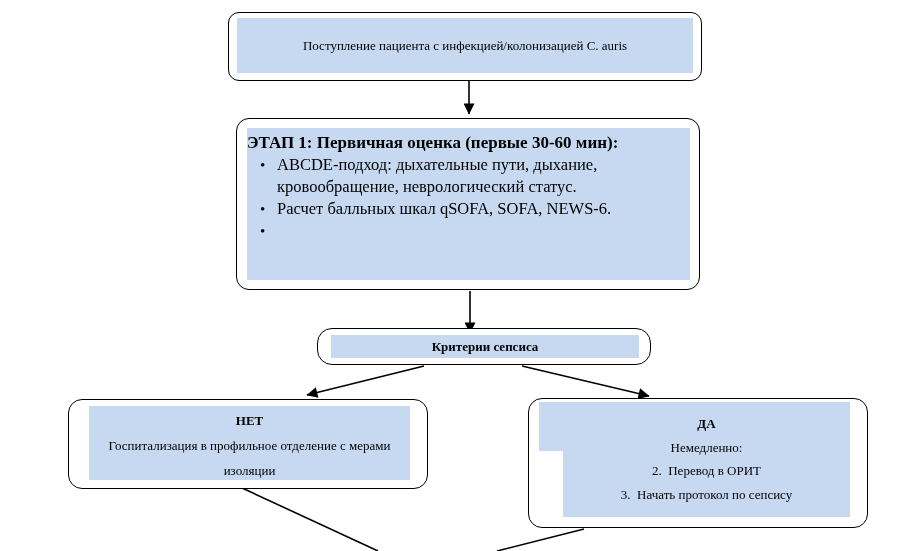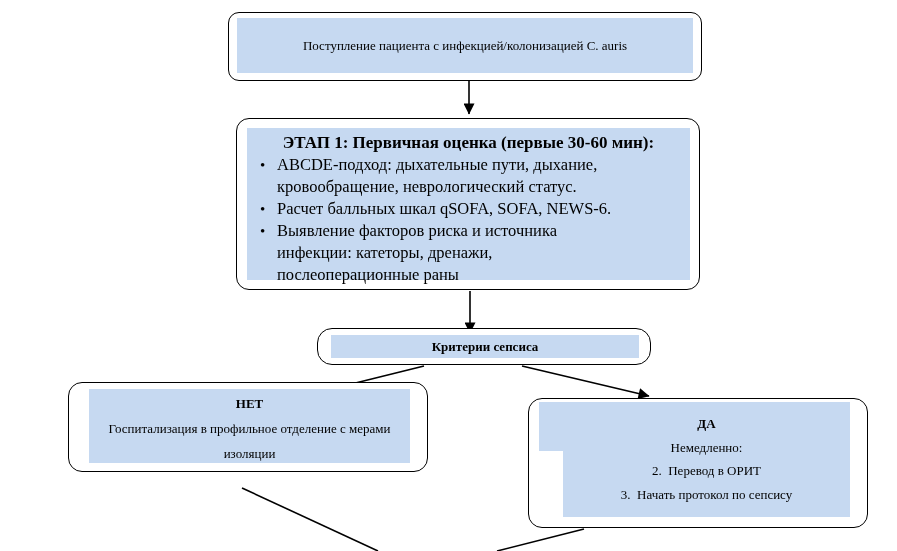--- a/index.html
+++ b/index.html
@@ -44,32 +44,32 @@
   .bold{font-weight:bold;}
 
   
   .node-admission{left:228px;top:12px;width:474px;height:69px;}
   .node-admission .fill{inset:5px 8px 7px 8px;display:flex;align-items:center;justify-content:center;}
   .node-admission .txt{line-height:24px;padding:0 24px;}
 
   
   .node-stage1{left:236px;top:118px;width:464px;height:172px;border-radius:13px;}
   .node-stage1 .fill{inset:9px 9px 9px 10px;padding-top:4px;box-sizing:border-box;}
-  .stage1-title{font-size:17px;line-height:22px;font-weight:bold;text-align:center;margin:0;}
+  .stage1-title{font-size:17px;line-height:22px;font-weight:bold;text-align:left;margin:0;}
   .bullet-row{display:flex;font-size:16.5px;line-height:22px;}
   .bullet-marker{width:30px;padding-left:13px;box-sizing:border-box;flex:none;font-size:15px;}
   .bullet-text{width:356px;}
 
   
   .node-criteria{left:317px;top:328px;width:334px;height:37px;border-radius:15px;}
   .node-criteria .fill{inset:6px 11px 6px 13px;display:flex;align-items:center;justify-content:center;}
   .node-criteria .txt{font-weight:bold;}
 
   
-  .node-no{left:68px;top:382px;width:360px;height:90px;border-radius:14px;}
+  .node-no{left:68px;top:399px;width:360px;height:90px;border-radius:14px;}
   .node-no .fill{inset:6px 17px 8px 20px;padding-top:2px;box-sizing:border-box;}
   .node-no .txt{line-height:25px;}
   .no-body{width:292px;margin:0 auto;}
 
   
   .node-yes{left:528px;top:398px;width:340px;height:130px;border-radius:14px;}
   .yes-fill-main{left:34px;top:3px;width:287px;height:115px;}
   .yes-fill-notch{left:10px;top:3px;width:24px;height:49px;}
   .yes-text{position:absolute;left:34px;top:3px;width:287px;padding-top:10px;box-sizing:border-box;}
   .yes-text .txt{line-height:23.5px;}
@@ -105,21 +105,20 @@
       <div class="bullet-row">
         <span class="bullet-marker">•</span>
         <span class="bullet-text">ABCDE-подход: дыхательные пути, дыхание, кровообращение, неврологический статус.</span>
       </div>
       <div class="bullet-row">
         <span class="bullet-marker">•</span>
         <span class="bullet-text">Расчет балльных шкал qSOFA, SOFA, NEWS-6.</span>
       </div>
       <div class="bullet-row">
         <span class="bullet-marker">•</span>
-        <span class="bullet-text">Выявление факторов риска и источника инфекции: катеторы, дренажи, послеоперационные раны</span>
       </div>
     </div>
   </div>
 
   <div class="node node-criteria">
     <div class="fill">
       <p class="txt center">Критерии сепсиса</p>
     </div>
   </div>
 

